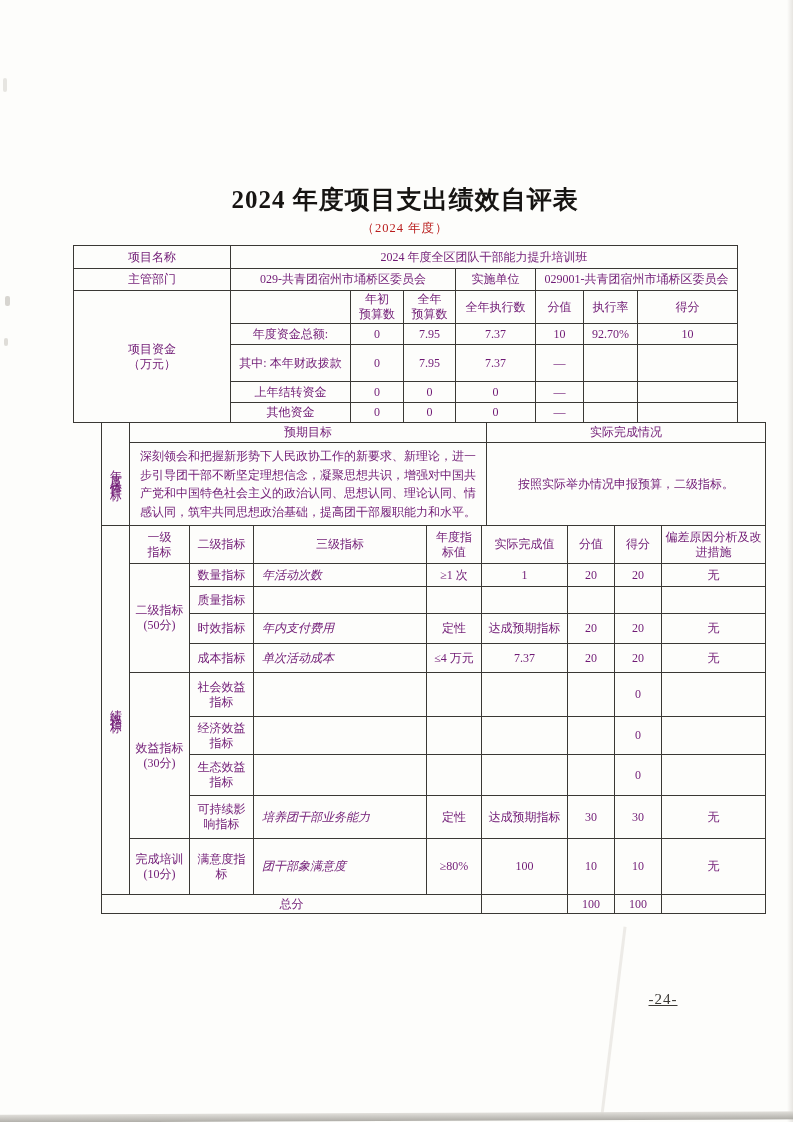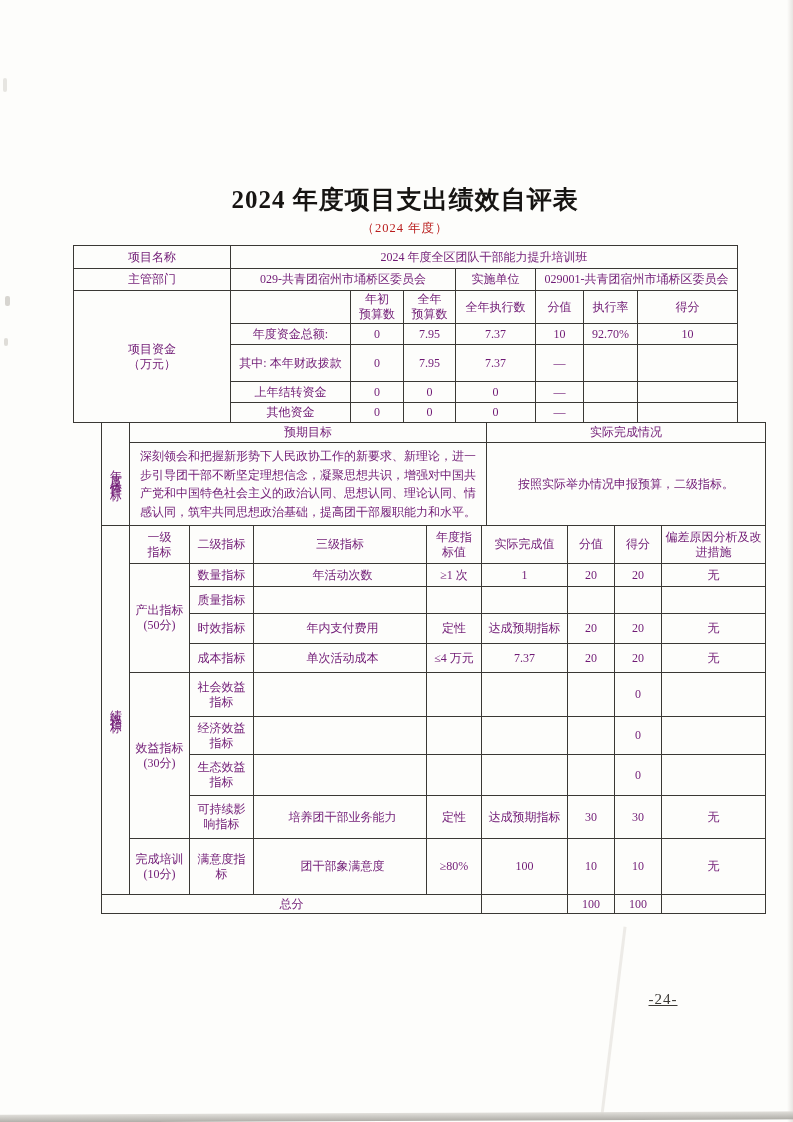--- a/index.html
+++ b/index.html
@@ -27,21 +27,21 @@
     font-size:12px;color:#701a75;
   }
   table+table{margin-top:-1px;margin-left:28px;}
   td{
     border:1px solid #3a3834;
     padding:1px 3px;
     text-align:center;vertical-align:middle;
     line-height:1.25;
     overflow:hidden;
   }
-  .left{text-align:center;padding-left:8px;}
+  .left{text-align:left;padding-left:8px;font-style:italic;}
   .prewrap{white-space:pre-line;text-align:center;}
   .vert span{
     writing-mode:vertical-rl;text-orientation:upright;
     letter-spacing:4px;display:inline-block;
   }
   .goal-text{
     text-align:justify;text-align-last:center;
     padding:4px 10px;line-height:1.55;font-size:12px;
   }
   .pagenum{
@@ -191,21 +191,21 @@
         <td>三级指标</td>
         <td class="prewrap">年度指
 标值</td>
         <td>实际完成值</td>
         <td>分值</td>
         <td>得分</td>
         <td class="prewrap">偏差原因分析及改
 进措施</td>
       </tr>
       <tr style="height:23px">
-        <td rowspan="4">产出指标(50分)</td>
+        <td rowspan="4">二级指标(50分)</td>
         <td>数量指标</td>
         <td class="left">年活动次数</td>
         <td>≥1 次</td>
         <td>1</td>
         <td>20</td>
         <td>20</td>
         <td>无</td>
       </tr>
       <tr style="height:27px">
         <td>质量指标</td>

